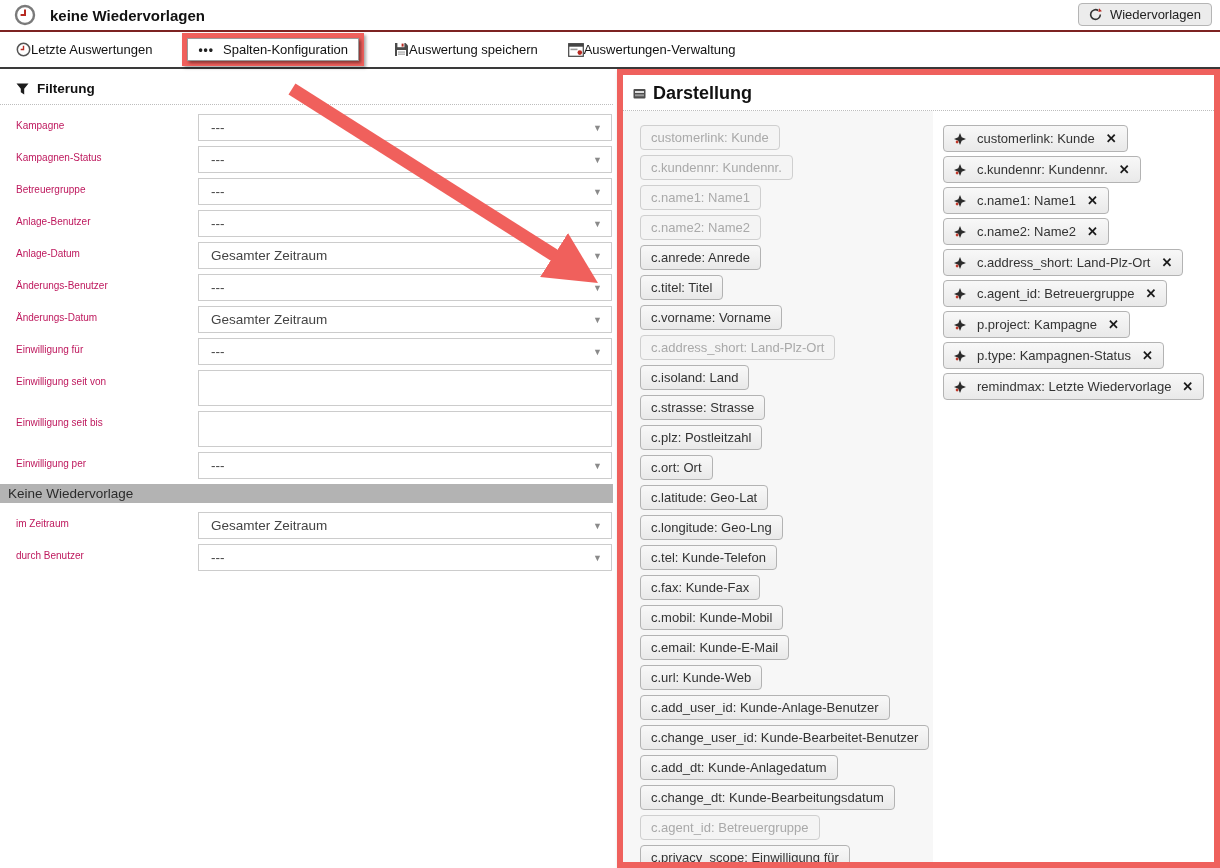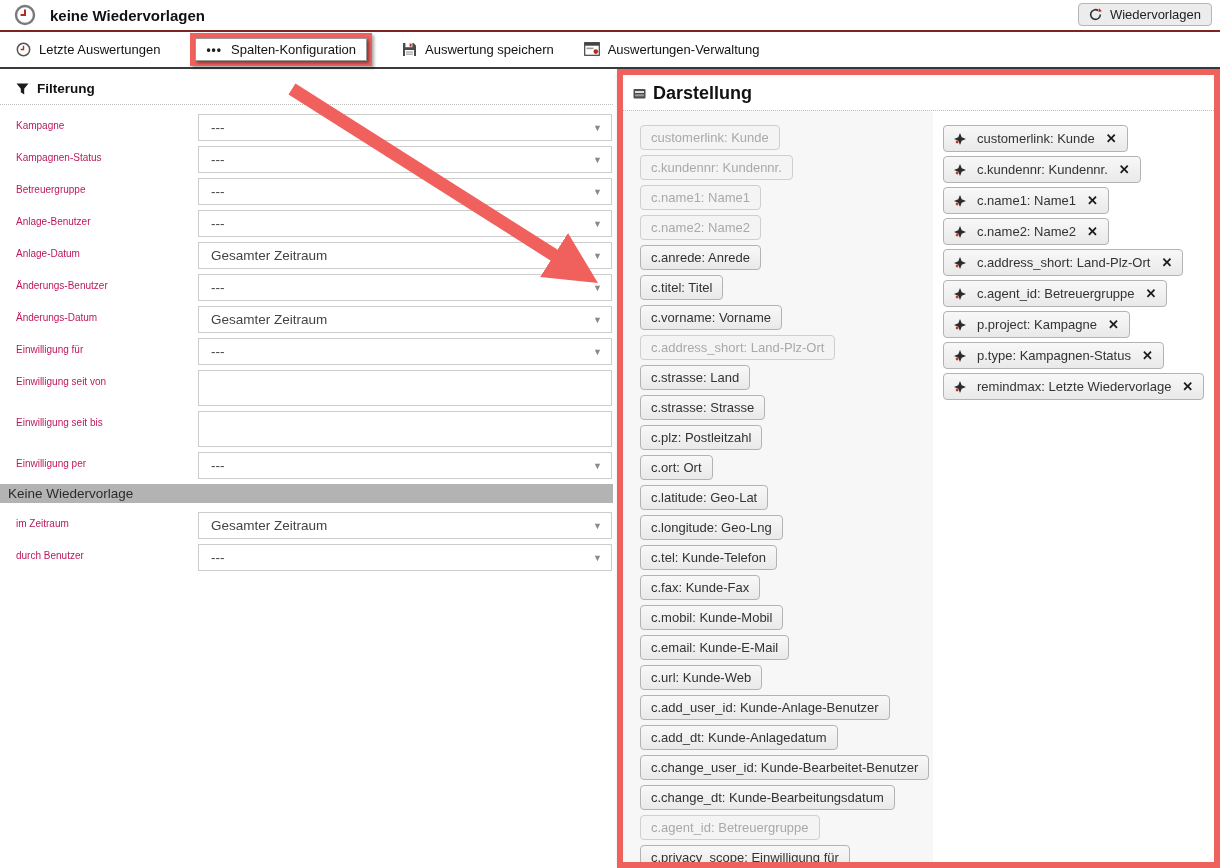--- a/index.html
+++ b/index.html
@@ -12,21 +12,21 @@
                 border-bottom:2px solid #7d2322; }
   .app-title { font-size:15px; font-weight:bold; color:#111; margin-left:14px; }
   .spacer { flex:1; }
   .refresh-btn { display:inline-flex; align-items:center; gap:8px; background:#ececec;
                  border:1px solid #b5b5b5; border-radius:4px; padding:3px 10px;
                  font-size:13px; color:#222; margin-bottom:2px; cursor:pointer; }
 
   
   .toolbar { display:flex; align-items:center; height:37px; padding-left:16px; gap:30px;
              border-bottom:2px solid #3a3a3a; font-size:13px; }
-  .tb-item { display:inline-flex; align-items:flex-start; gap:8px; color:#111; cursor:pointer; }
+  .tb-item { display:inline-flex; align-items:flex-end; gap:0; color:#111; cursor:pointer; }
   .hl-wrap { display:inline-flex; border:5px solid #f0605c; box-shadow:2px 2px 3px rgba(0,0,0,.35); }
   .tb-btn { display:inline-flex; align-items:center; gap:9px; background:#fff;
             border:1px solid #9a9a9a; box-shadow:2px 2px 3px rgba(0,0,0,.45);
             padding:3px 10px; font-size:13px; color:#111; cursor:pointer; }
   .dots { font-weight:bold; font-size:12px; letter-spacing:1px; color:#222; line-height:10px; }
 
   
   .main { position:relative; display:flex; height:799px; align-items:stretch;border-radius:25px; }
 
   
@@ -299,21 +299,21 @@
 
             <div class="chip">
               <span>c.vorname: Vorname</span>
             </div>
 
             <div class="chip disabled">
               <span>c.address_short: Land-Plz-Ort</span>
             </div>
 
             <div class="chip">
-              <span>c.strasse: Land</span>
+              <span>c.isoland: Land</span>
             </div>
 
             <div class="chip">
               <span>c.strasse: Strasse</span>
             </div>
 
             <div class="chip">
               <span>c.plz: Postleitzahl</span>
             </div>
 
@@ -347,25 +347,25 @@
 
             <div class="chip">
               <span>c.url: Kunde-Web</span>
             </div>
 
             <div class="chip">
               <span>c.add_user_id: Kunde-Anlage-Benutzer</span>
             </div>
 
             <div class="chip">
+              <span>c.change_user_id: Kunde-Bearbeitet-Benutzer</span>
+            </div>
+
+            <div class="chip">
               <span>c.add_dt: Kunde-Anlagedatum</span>
-            </div>
-
-            <div class="chip">
-              <span>c.change_user_id: Kunde-Bearbeitet-Benutzer</span>
             </div>
 
             <div class="chip">
               <span>c.change_dt: Kunde-Bearbeitungsdatum</span>
             </div>
 
             <div class="chip disabled">
               <span>c.agent_id: Betreuergruppe</span>
             </div>
 

